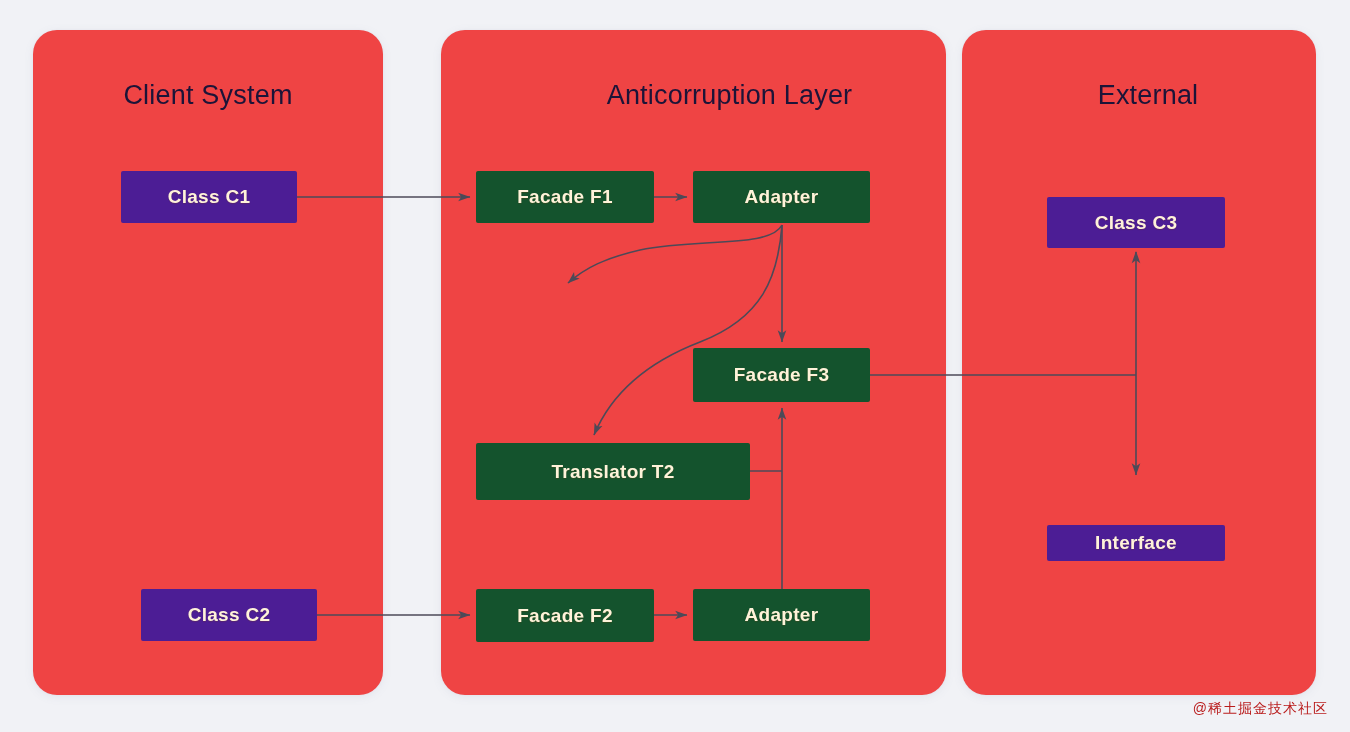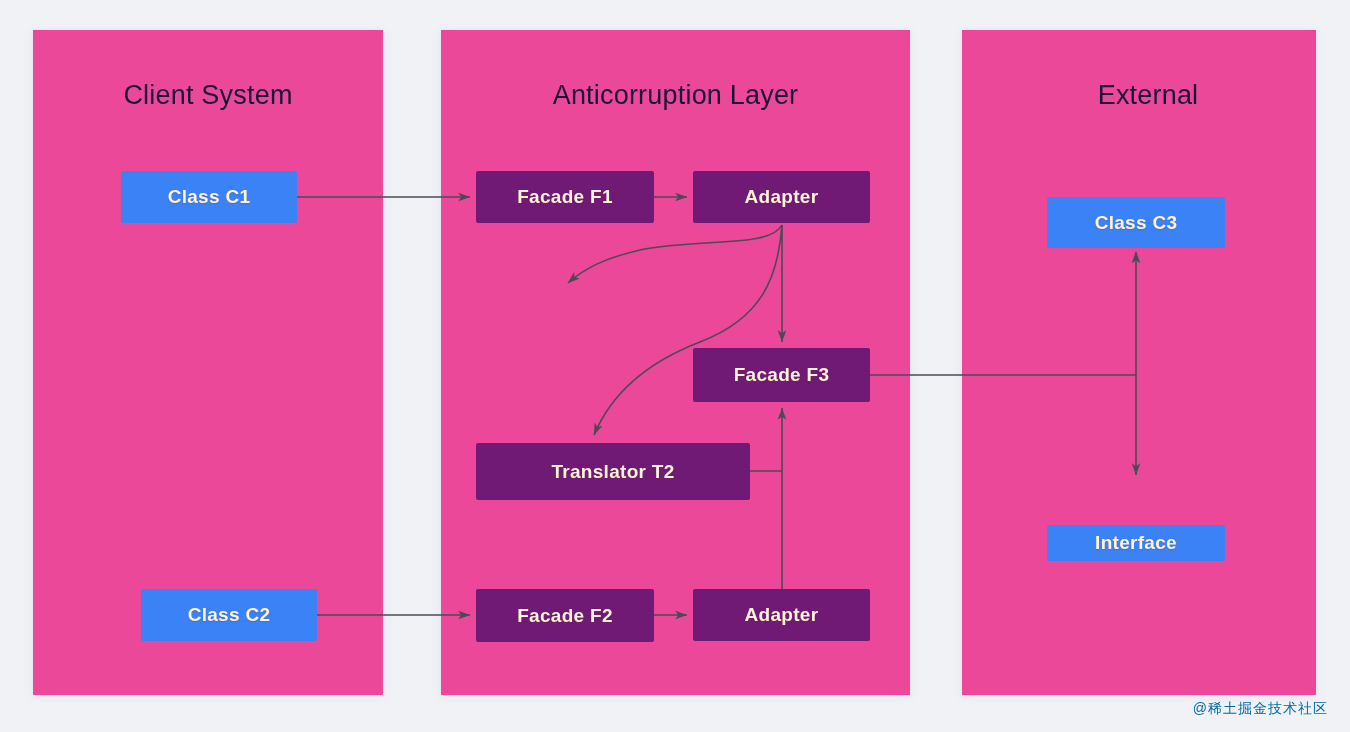--- a/index.html
+++ b/index.html
@@ -16,22 +16,22 @@
   }
   #diagram-root {
     position: absolute;
     left: 0;
     top: 0;
     width: 1350px;
     height: 732px;
   }
   .panel {
     position: absolute;
-    background: #ec4899;
-    border-radius: 0;
+    background: #ef4444;
+    border-radius: 24px;
     box-shadow: 0 2px 10px rgba(120,130,160,0.10), 0 0 2px rgba(120,130,160,0.08);
   }
   .panel-title {
     position: absolute;
     width: 100%;
     text-align: center;
     font-size: 27px;
     color: #1c1438;
     font-weight: 400;
     letter-spacing: 0.2px;
@@ -43,57 +43,57 @@
     align-items: center;
     justify-content: center;
     color: #fff3da;
     font-size: 19px;
     font-weight: 700;
     letter-spacing: 0.3px;
     border-radius: 2px;
     text-shadow: 0 1px 1px rgba(120,60,0,0.25);
     box-sizing: border-box;
   }
-  .node.orange { background: #3b82f6; }
-  .node.amber  { background: #701a75; }
+  .node.orange { background: #4c1d95; }
+  .node.amber  { background: #14532d; }
 
   svg.edges {
     position: absolute;
     left: 0;
     top: 0;
     width: 1350px;
     height: 732px;
     overflow: visible;
     pointer-events: none;
   }
   .edge {
     fill: none;
     stroke: #4c4a58;
     stroke-width: 1.6;
   }
   .watermark {
     position: absolute;
     right: 22px;
     bottom: 14px;
     font-size: 14px;
-    color: #0369a1;
+    color: #b91c1c;
     letter-spacing: 1px;
     white-space: nowrap;
   }
 </style>
 </head>
 <body>
 
 <div id="diagram-root">
 
   <div class="panel" style="left:33px; top:30px; width:350px; height:665px;">
     <div class="panel-title" style="top:50px;">Client System</div>
   </div>
 
-  <div class="panel" style="left:441px; top:30px; width:469px; height:665px;">
+  <div class="panel" style="left:441px; top:30px; width:469px; height:665px;padding-left:36px;">
     <div class="panel-title" style="top:50px;">Anticorruption Layer</div>
   </div>
 
   <div class="panel" style="left:962px; top:30px; width:345px; height:665px;padding-left:9px;">
     <div class="panel-title" style="top:50px;">External</div>
   </div>
 
   <svg class="edges" viewBox="0 0 1350 732" xmlns="http://www.w3.org/2000/svg">
     <defs>
       <marker id="arrow" markerWidth="9" markerHeight="9" refX="7.4" refY="3.1" orient="auto" markerUnits="strokeWidth">

